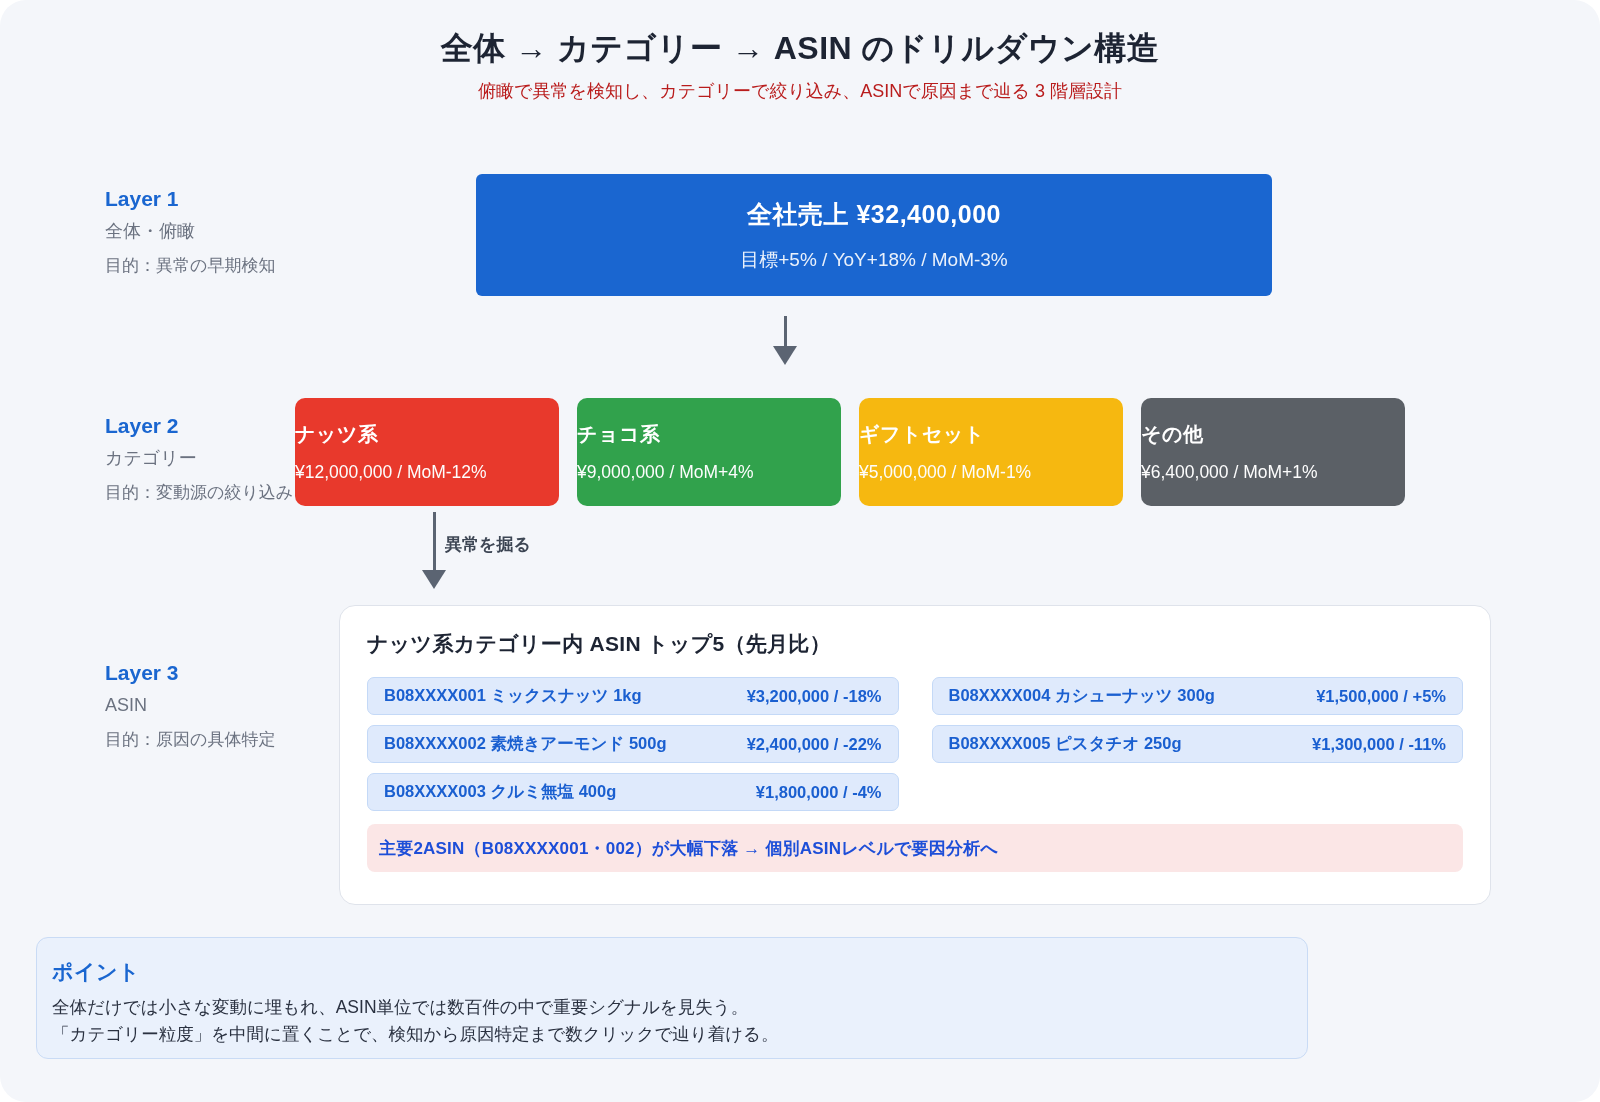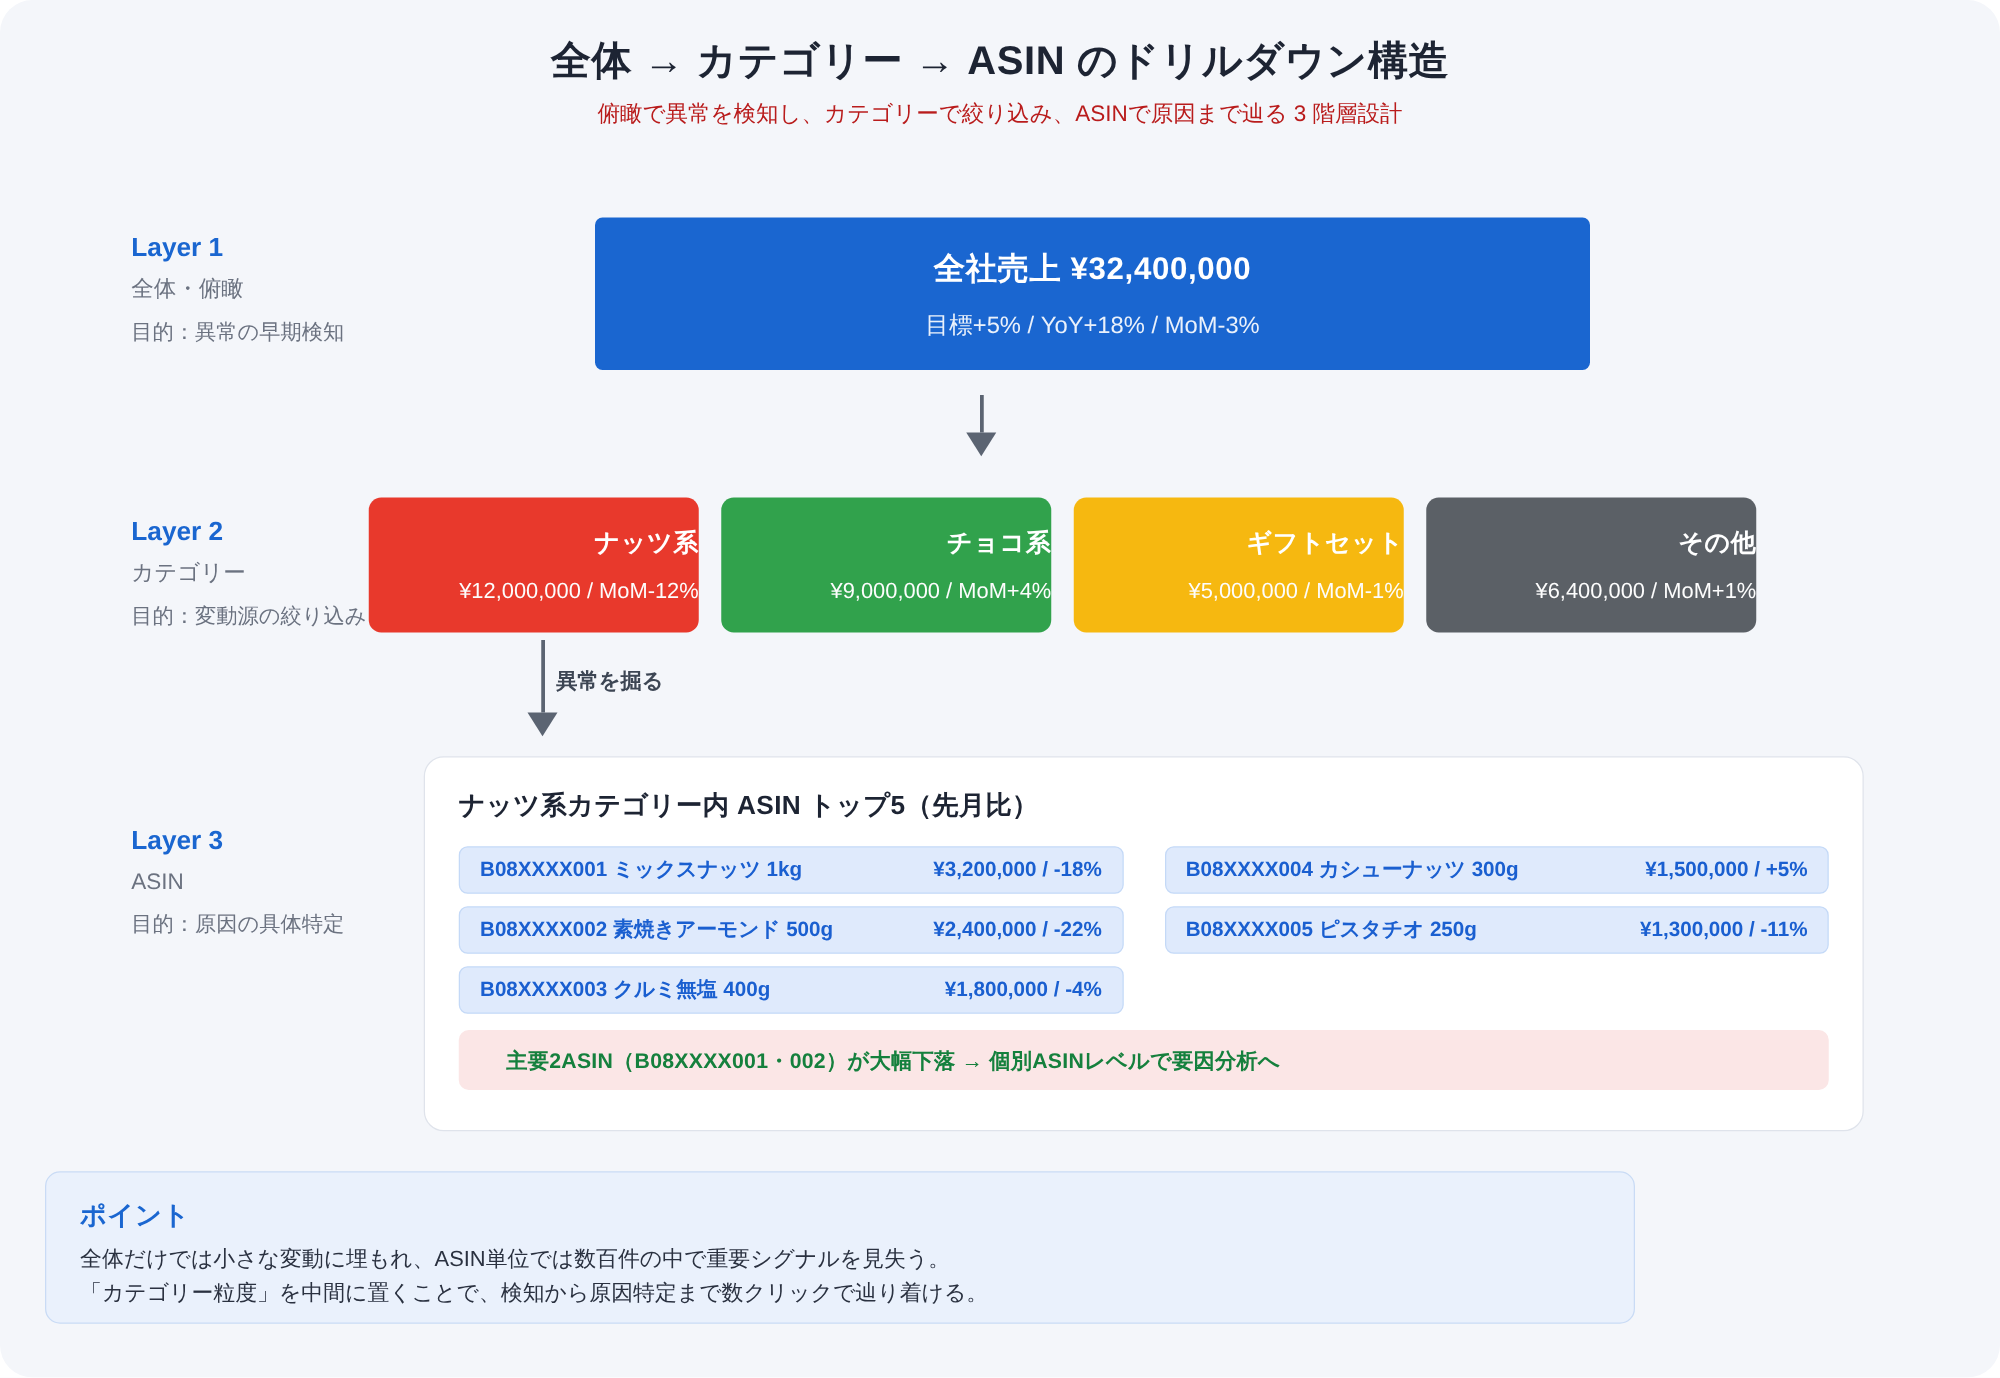--- a/index.html
+++ b/index.html
@@ -130,21 +130,21 @@
     width: 1110px;
     display: flex;
     gap: 18px;
   }
   .cat-box {
     flex: 1;
     height: 108px;
     border-radius: 10px;
     display: flex;
     flex-direction: column;
-    align-items: flex-end;
+    align-items: flex-start;
     justify-content: center;
     color: #ffffff;
   }
   .cat-name {
     font-size: 20px;
     font-weight: bold;
     letter-spacing: 0.5px;
   }
   .cat-val {
     font-size: 17.5px;
@@ -211,39 +211,39 @@
     background: transparent;
     border-color: transparent;
   }
   .alert-bar {
     margin-top: 13px;
     background: #fbe6e6;
     border-radius: 8px;
     height: 48px;
     display: flex;
     align-items: center;
-    padding: 0 38px;
-    color: #15803d;
+    padding: 0 12px;
+    color: #1d4ed8;
     font-size: 17px;
     font-weight: bold;
     letter-spacing: 0.2px;
   }
 
   
   .point-box {
     position: absolute;
     left: 36px;
     top: 937px;
     width: 1272px;
     height: 122px;
     background: #eaf1fc;
     border: 1px solid #c9dbf5;
     border-radius: 12px;
     box-sizing: border-box;
-    padding: 20px 30px 0 27px;
+    padding: 20px 30px 0 15px;
   }
   .point-title {
     font-size: 21px;
     font-weight: bold;
     color: #1a66d0;
     letter-spacing: 0.5px;
   }
   .point-line {
     font-size: 17.5px;
     color: #2a3140;

